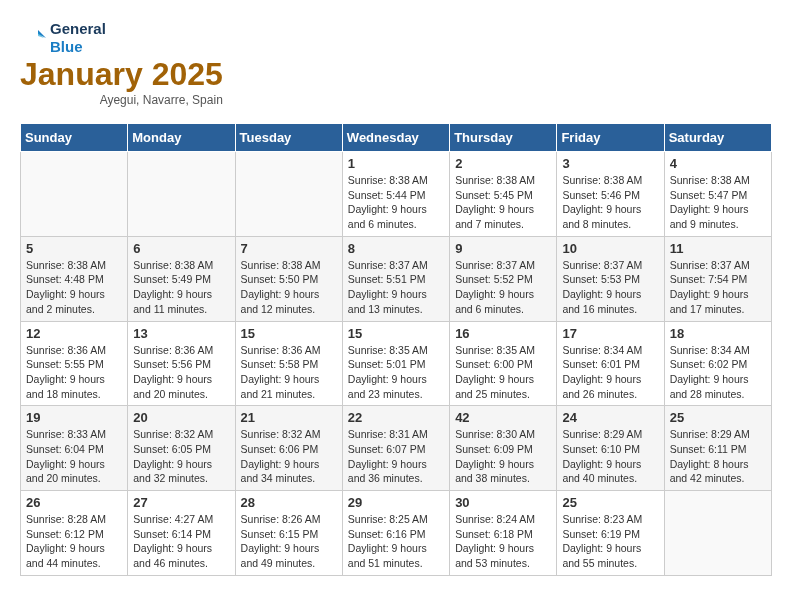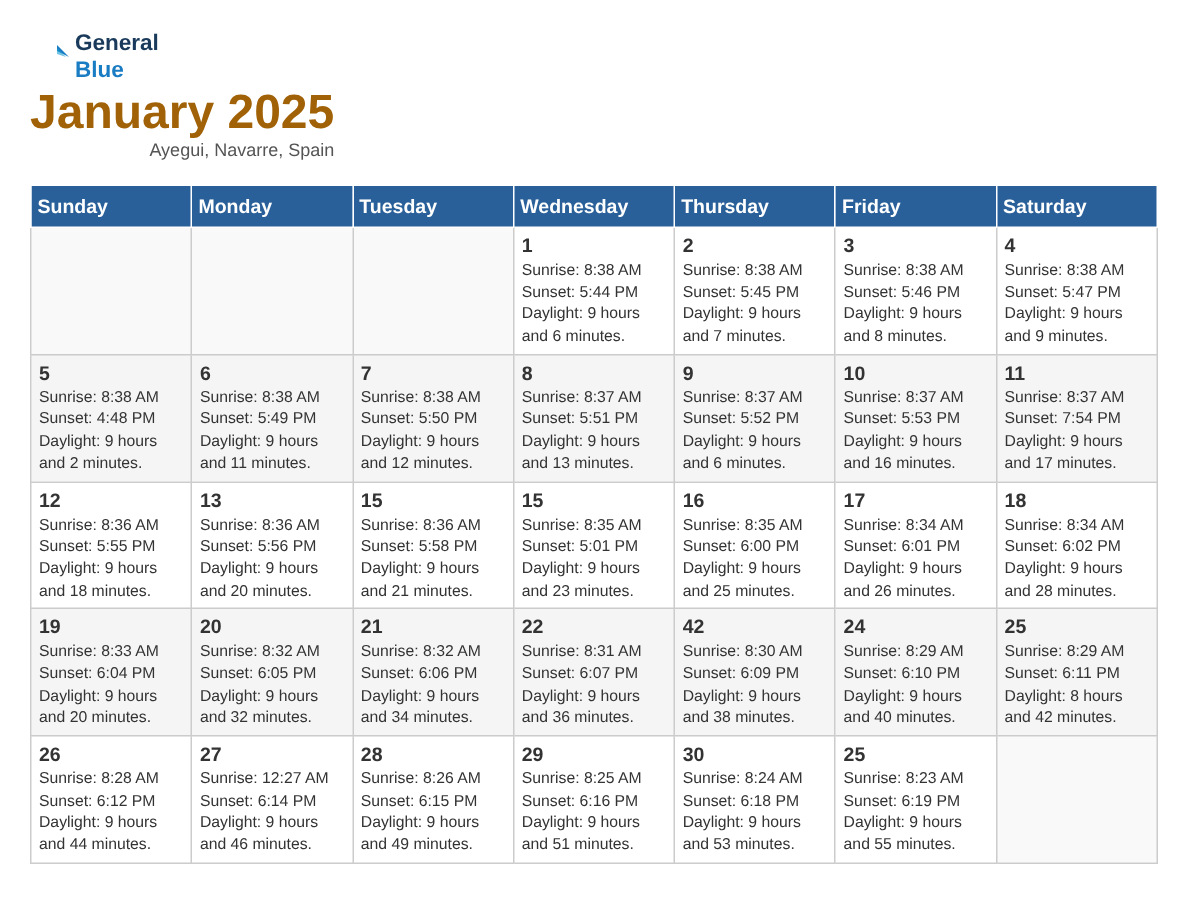--- a/index.html
+++ b/index.html
@@ -251,21 +251,21 @@
       </tr>
       <tr>
         <td>
         <div class="cell-day">26</div>
         <div class="cell-detail">Sunrise: 8:28 AM</div>
         <div class="cell-detail">Sunset: 6:12 PM</div>
         <div class="cell-detail">Daylight: 9 hours and 44 minutes.</div>
       </td>
         <td>
         <div class="cell-day">27</div>
-        <div class="cell-detail">Sunrise: 12:27 AM</div>
+        <div class="cell-detail">Sunrise: 4:27 AM</div>
         <div class="cell-detail">Sunset: 6:14 PM</div>
         <div class="cell-detail">Daylight: 9 hours and 46 minutes.</div>
       </td>
         <td>
         <div class="cell-day">28</div>
         <div class="cell-detail">Sunrise: 8:26 AM</div>
         <div class="cell-detail">Sunset: 6:15 PM</div>
         <div class="cell-detail">Daylight: 9 hours and 49 minutes.</div>
       </td>
         <td>

